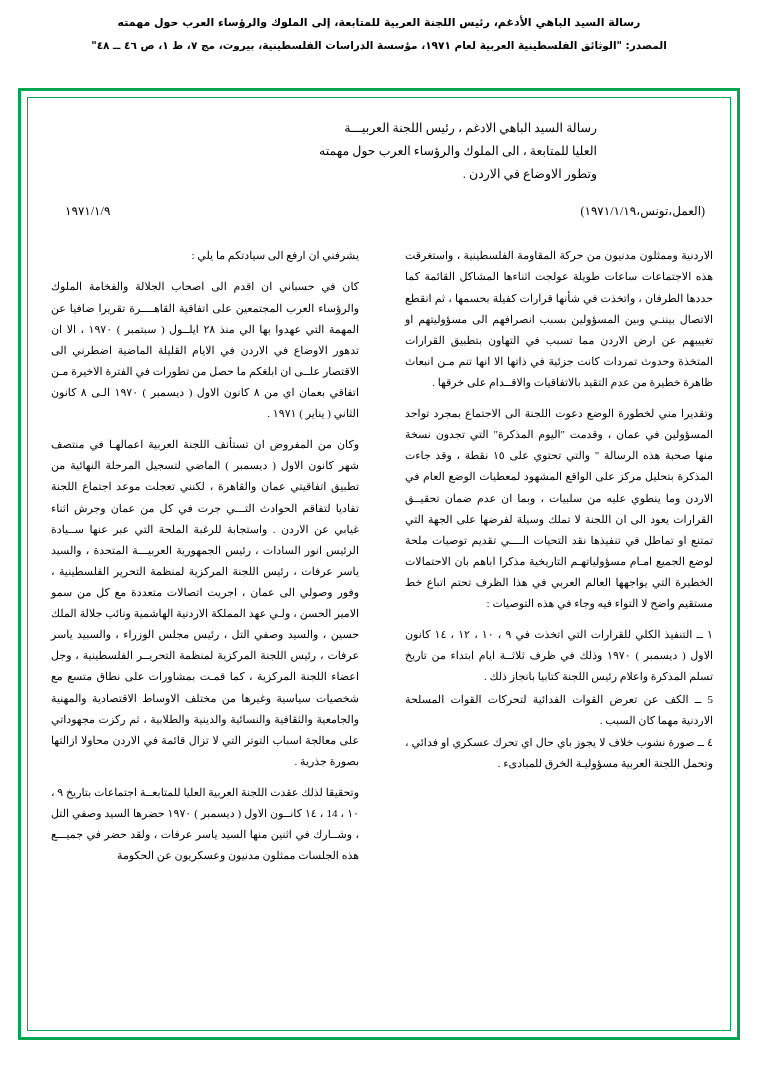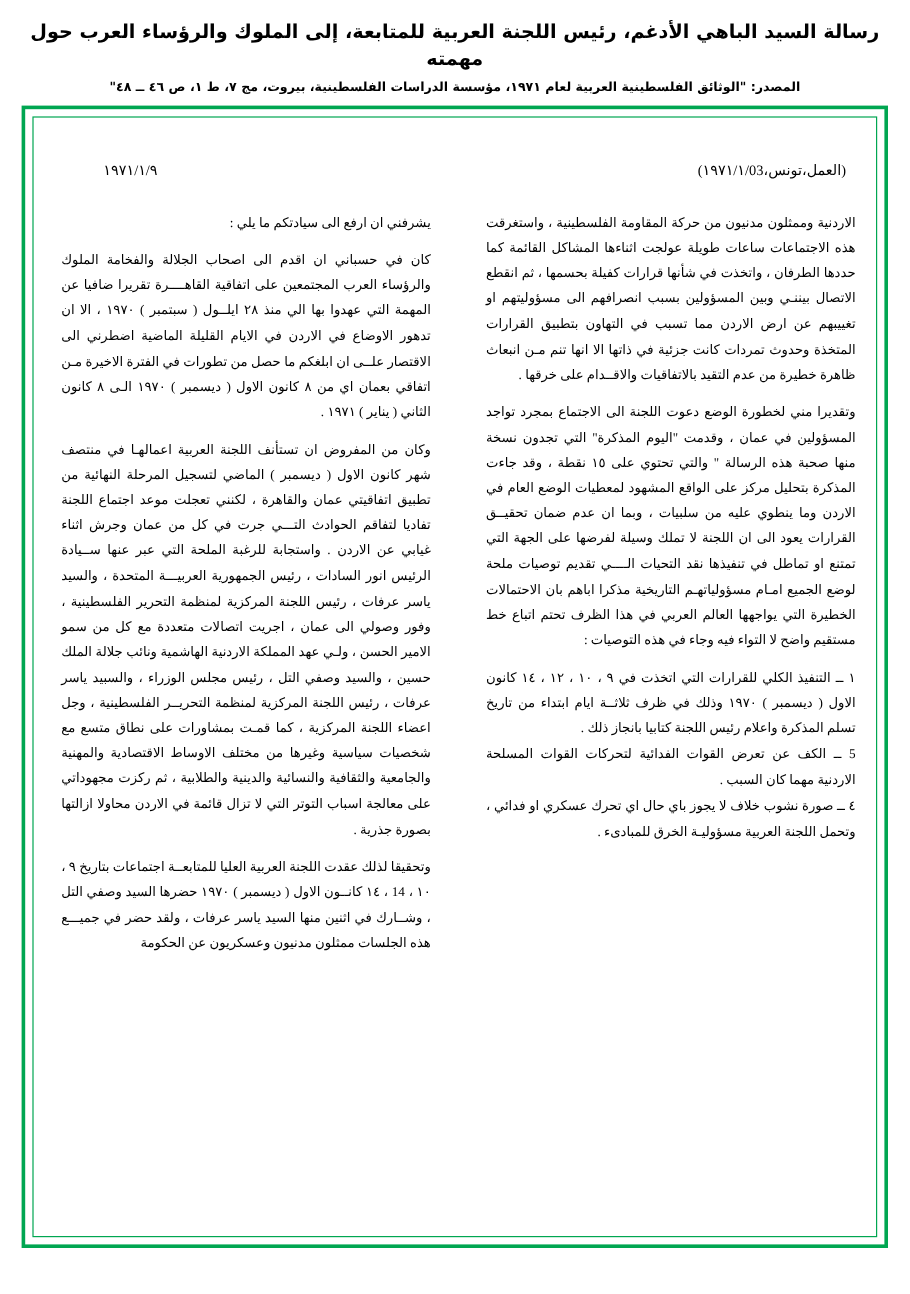--- a/index.html
+++ b/index.html
@@ -17,21 +17,21 @@
   }
 
   
   .doc-header {
     padding: 16px 18px 0 18px;
     text-align: center;
   }
   .doc-title {
     font-family: "DejaVu Sans", "Liberation Sans", sans-serif;
     font-weight: bold;
-    font-size: 16px;
+    font-size: 11px;
     line-height: 1.35;
     color: #000;
     letter-spacing: 0px;
   }
   .doc-source {
     font-family: "DejaVu Sans", "Liberation Sans", sans-serif;
     font-weight: bold;
     font-size: 10.5px;
     line-height: 1.35;
     margin-top: 7px;
@@ -82,21 +82,21 @@
   .dateline {
     display: flex;
     justify-content: space-between;
     align-items: baseline;
     margin-top: 18px;
     padding: 0 8px 0 14px;
     font-size: 12px;
     letter-spacing: 0.3px;
   }
   .dateline .left-date { direction: rtl; }
-  .dateline .right-date { direction: rtl; margin-left: 21px; }
+  .dateline .right-date { direction: rtl; }
 
   .columns {
     display: flex;
     flex-direction: row;
     justify-content: space-between;
     margin-top: 26px;
     gap: 34px;
   }
   .col {
     width: 308px;
@@ -120,23 +120,28 @@
 <div class="doc-header">
   <div class="doc-title">رسالة السيد الباهي الأدغم، رئيس اللجنة العربية للمتابعة، إلى الملوك والرؤساء العرب حول مهمته</div>
   <div class="doc-source">المصدر: "الوثائق الفلسطينية العربية لعام ١٩٧١، مؤسسة الدراسات الفلسطينية، بيروت، مج ٧، ط ١، ص ٤٦ ــ ٤٨"</div>
 </div>
 
 <div class="frame" style="border-color: rgb(0, 166, 81);">
   <div class="frame-inner" style="border-color: rgb(0, 166, 81);"></div>
 
   <div class="content">
 
+    <div class="heading-block">
+      <div>رسالة السيد الباهي الادغم ، رئيس اللجنة العربيـــة</div>
+      <div>العليا للمتابعة ، الى الملوك والرؤساء العرب حول مهمته</div>
+      <div>وتطور الاوضاع في الاردن .</div>
+    </div>
 
     <div class="dateline">
-      <div class="left-date">(العمل،تونس،١٩٧١/١/03)</div>
+      <div class="left-date">(العمل،تونس،١٩٧١/١/١٩)</div>
       <div class="right-date">١٩٧١/١/٩</div>
     </div>
 
     <div class="columns">
 
       <div class="col">
         <p class="spaced">الاردنية وممثلون مدنيون من حركة المقاومة الفلسطينية ، واستغرقت هذه الاجتماعات ساعات طويلة عولجت اثناءها المشاكل القائمة كما حددها الطرفان ، واتخذت في شأنها قرارات كفيلة بحسمها ، ثم انقطع الاتصال بيننـي وبين المسؤولين بسبب انصرافهم الى مسؤوليتهم او تغييبهم عن ارض الاردن مما تسبب في التهاون بتطبيق القرارات المتخذة وحدوث تمردات كانت جزئية في ذاتها الا انها تنم مـن انبعاث ظاهرة خطيرة من عدم التقيد بالاتفاقيات والاقــدام على خرقها .</p>
         <p class="spaced">وتقديرا مني لخطورة الوضع دعوت اللجنة الى الاجتماع بمجرد تواجد المسؤولين في عمان ، وقدمت "اليوم المذكرة" التي تجدون نسخة منها صحبة هذه الرسالة " والتي تحتوي على ١٥ نقطة ، وقد جاءت المذكرة بتحليل مركز على الواقع المشهود لمعطيات الوضع العام في الاردن وما ينطوي عليه من سلبيات ، وبما ان عدم ضمان تحقيــق القرارات يعود الى ان اللجنة لا تملك وسيلة لفرضها على الجهة التي تمتنع او تماطل في تنفيذها نقد التحيات الــــي تقديم توصيات ملحة لوضع الجميع امـام مسؤولياتهـم التاريخية مذكرا اباهم بان الاحتمالات الخطيرة التي يواجهها العالم العربي في هذا الظرف تحتم اتباع خط مستقيم واضح لا التواء فيه وجاء في هذه التوصيات :</p>
         <p class="list-item">١ ــ التنفيذ الكلي للقرارات التي اتخذت في ٩ ، ١٠ ، ١٢ ، ١٤ كانون الاول ( ديسمبر ) ١٩٧٠ وذلك في ظرف ثلاثــة ايام ابتداء من تاريخ تسلم المذكرة واعلام رئيس اللجنة كتابيا بانجاز ذلك .</p>
         <p class="list-item">5 ــ الكف عن تعرض القوات الفدائية لتحركات القوات المسلحة الاردنية مهما كان السبب .</p>

